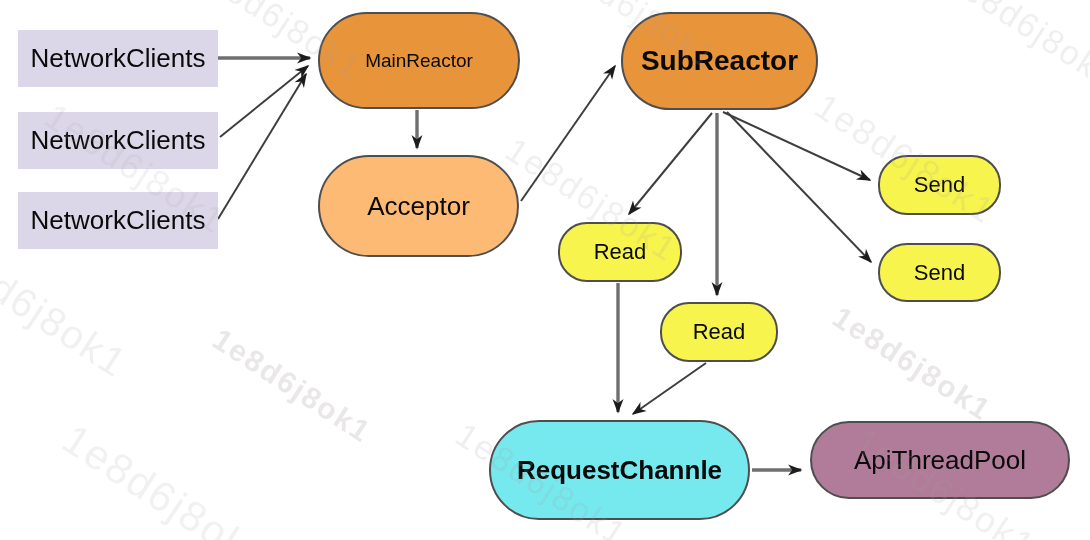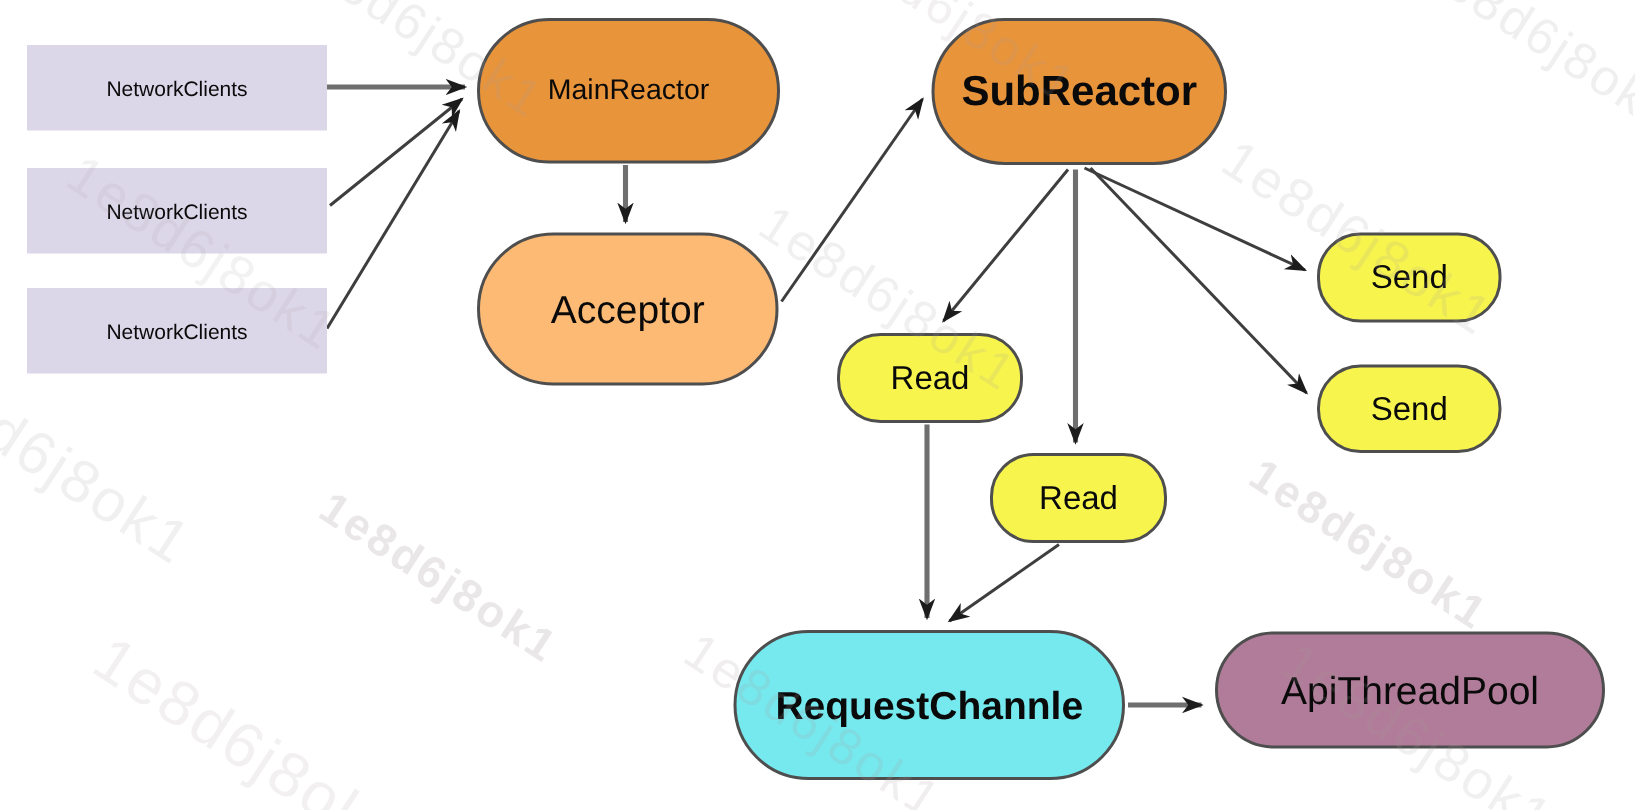--- a/index.html
+++ b/index.html
@@ -37,21 +37,21 @@
     display: flex;
     align-items: center;
     justify-content: center;
     box-sizing: border-box;
     color: #0a0a0a;
     text-align: center;
   }
   .rect {
     background: #dbd6e8;
     width: 200px; height: 57px;
-    font-size: 14px;
+    font-size: 26px;
   }
   .pill {
     border: 2px solid #4e4e4e;
   }
   .nc1 { left: 18px;  top: 30px;  }
   .nc2 { left: 18px;  top: 112px; }
   .nc3 { left: 18px;  top: 192px; }
   .main-reactor {
     left: 318px; top: 12px; width: 202px; height: 97px;
     background: #e8943b; border-radius: 49px; font-size: 19px;

